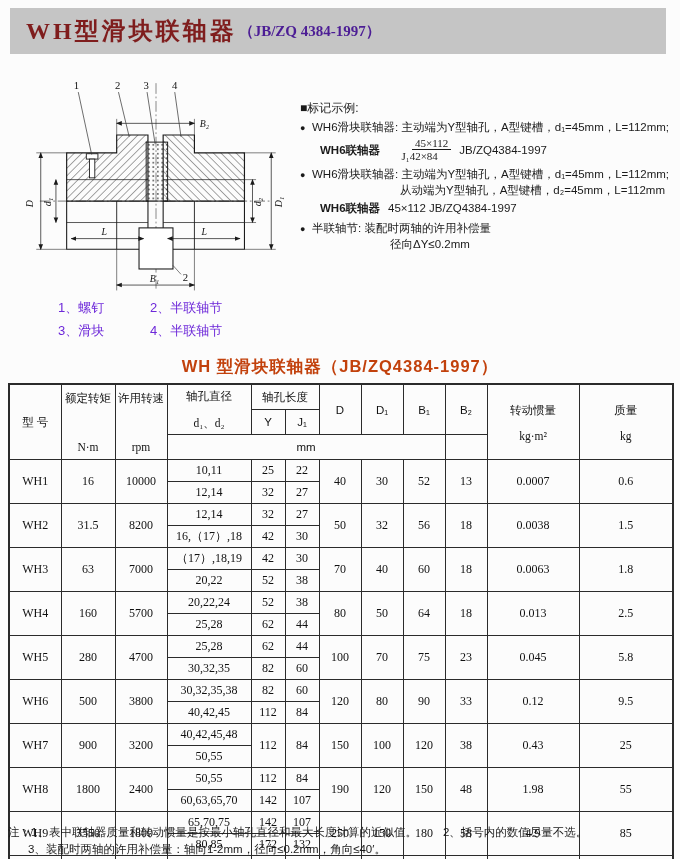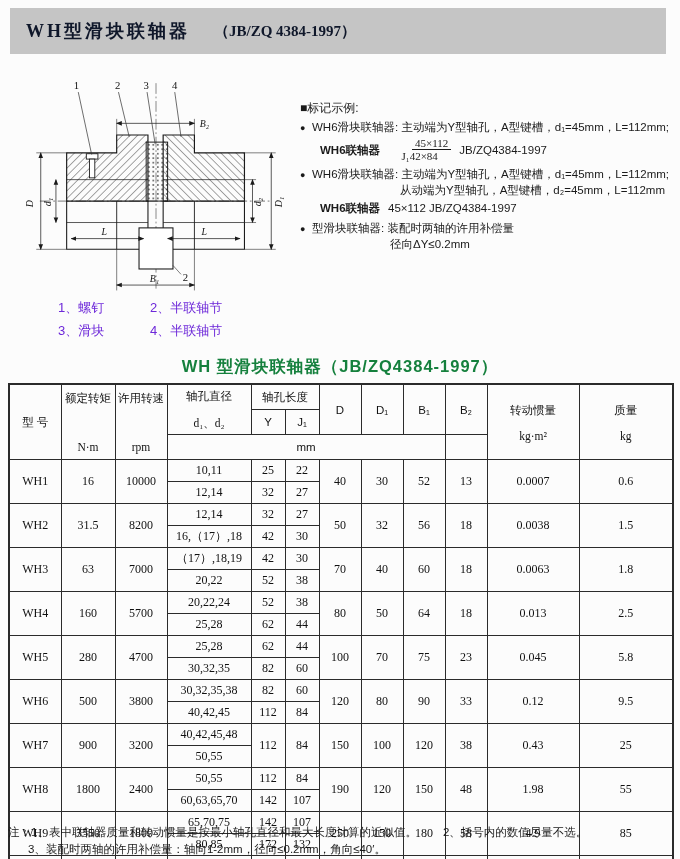--- a/index.html
+++ b/index.html
@@ -5,22 +5,22 @@
   html,body{margin:0;padding:0;}
   body{
     width:680px;height:859px;position:relative;background:#fcfcfc;
     font-family:"Liberation Sans",sans-serif;color:#1c1c1c;overflow:hidden;
   }
   
   .titlebar{
     position:absolute;left:10px;top:8px;width:656px;height:46px;
     background:#c5c5c5;display:flex;align-items:center;padding:0 0 0 16px;box-sizing:border-box;
   }
-  .titlebar .main{font-family:"Liberation Serif",serif;font-weight:bold;font-size:18px;letter-spacing:3px;color:#0f172a;}
-  .titlebar .std{font-family:"Liberation Serif",serif;font-weight:bold;font-size:15px;margin-left:24px;color:#0f172a;}
+  .titlebar .main{font-family:"Liberation Serif",serif;font-weight:bold;font-size:24px;letter-spacing:3px;color:#7f1d1d;}
+  .titlebar .std{font-family:"Liberation Serif",serif;font-weight:bold;font-size:15px;margin-left:2px;color:#4c1d95;}
   
   .drawing{position:absolute;left:6px;top:76px;width:300px;height:218px;}
   .legend{
     position:absolute;left:58px;top:296px;width:230px;
     font-size:13px;line-height:23px;color:#6d28d9;
   }
   .legend .row{display:flex;}
   .legend .row span:first-child{width:92px;}
   
   .marking{
@@ -33,21 +33,21 @@
   .mk-item .cont{padding-left:88px;}
   .desig{display:flex;align-items:center;margin:2px 0 4px 8px;gap:8px;}
   .desig .pre{font-weight:bold;font-size:11.5px;}
   .frac{display:inline-flex;flex-direction:column;align-items:center;font-family:"Liberation Serif",serif;font-size:11px;line-height:12px;}
   .frac .num{border-bottom:1px solid #1a1a1a;padding:0 3px;margin-left:24px;}
   .frac .den{padding:0 3px;}
   .comp-sub{padding-left:78px;}
   
   .tbl-title{
     position:absolute;left:0;top:356px;width:680px;text-align:center;
-    font-size:16.5px;font-weight:bold;color:#15803d;letter-spacing:1px;
+    font-size:16.5px;font-weight:bold;color:#c2410c;letter-spacing:1px;
   }
   table.spec{
     position:absolute;left:8px;top:383px;width:664px;
     border-collapse:collapse;table-layout:fixed;
     font-family:"Liberation Serif",serif;font-size:12px;color:#111;
   }
   table.spec th,table.spec td{
     border:1px solid #2b2b2b;text-align:center;vertical-align:middle;
     padding:0;height:21px;font-weight:normal;
   }
@@ -189,21 +189,21 @@
     <div class="cont">从动端为Y型轴孔，A型键槽，d₂=45mm，L=112mm</div>
     <div class="desig">
       <span class="pre">WH6联轴器</span>
       <span>45×112  JB/ZQ4384-1997</span>
     </div>
   </div>
 
   <div class="mk-item">
     <span class="bullet">●</span>
     <div>
-      <span>型滑块联轴器:</span>
+      <span>半联轴节:</span>
       <span>装配时两轴的许用补偿量</span>
     </div>
     <div class="comp-sub">径向ΔY≤0.2mm</div>
   </div>
 </div>
 
 <div class="tbl-title">WH 型滑块联轴器（JB/ZQ4384-1997）</div>
 
 <table class="spec">
   <colgroup>

